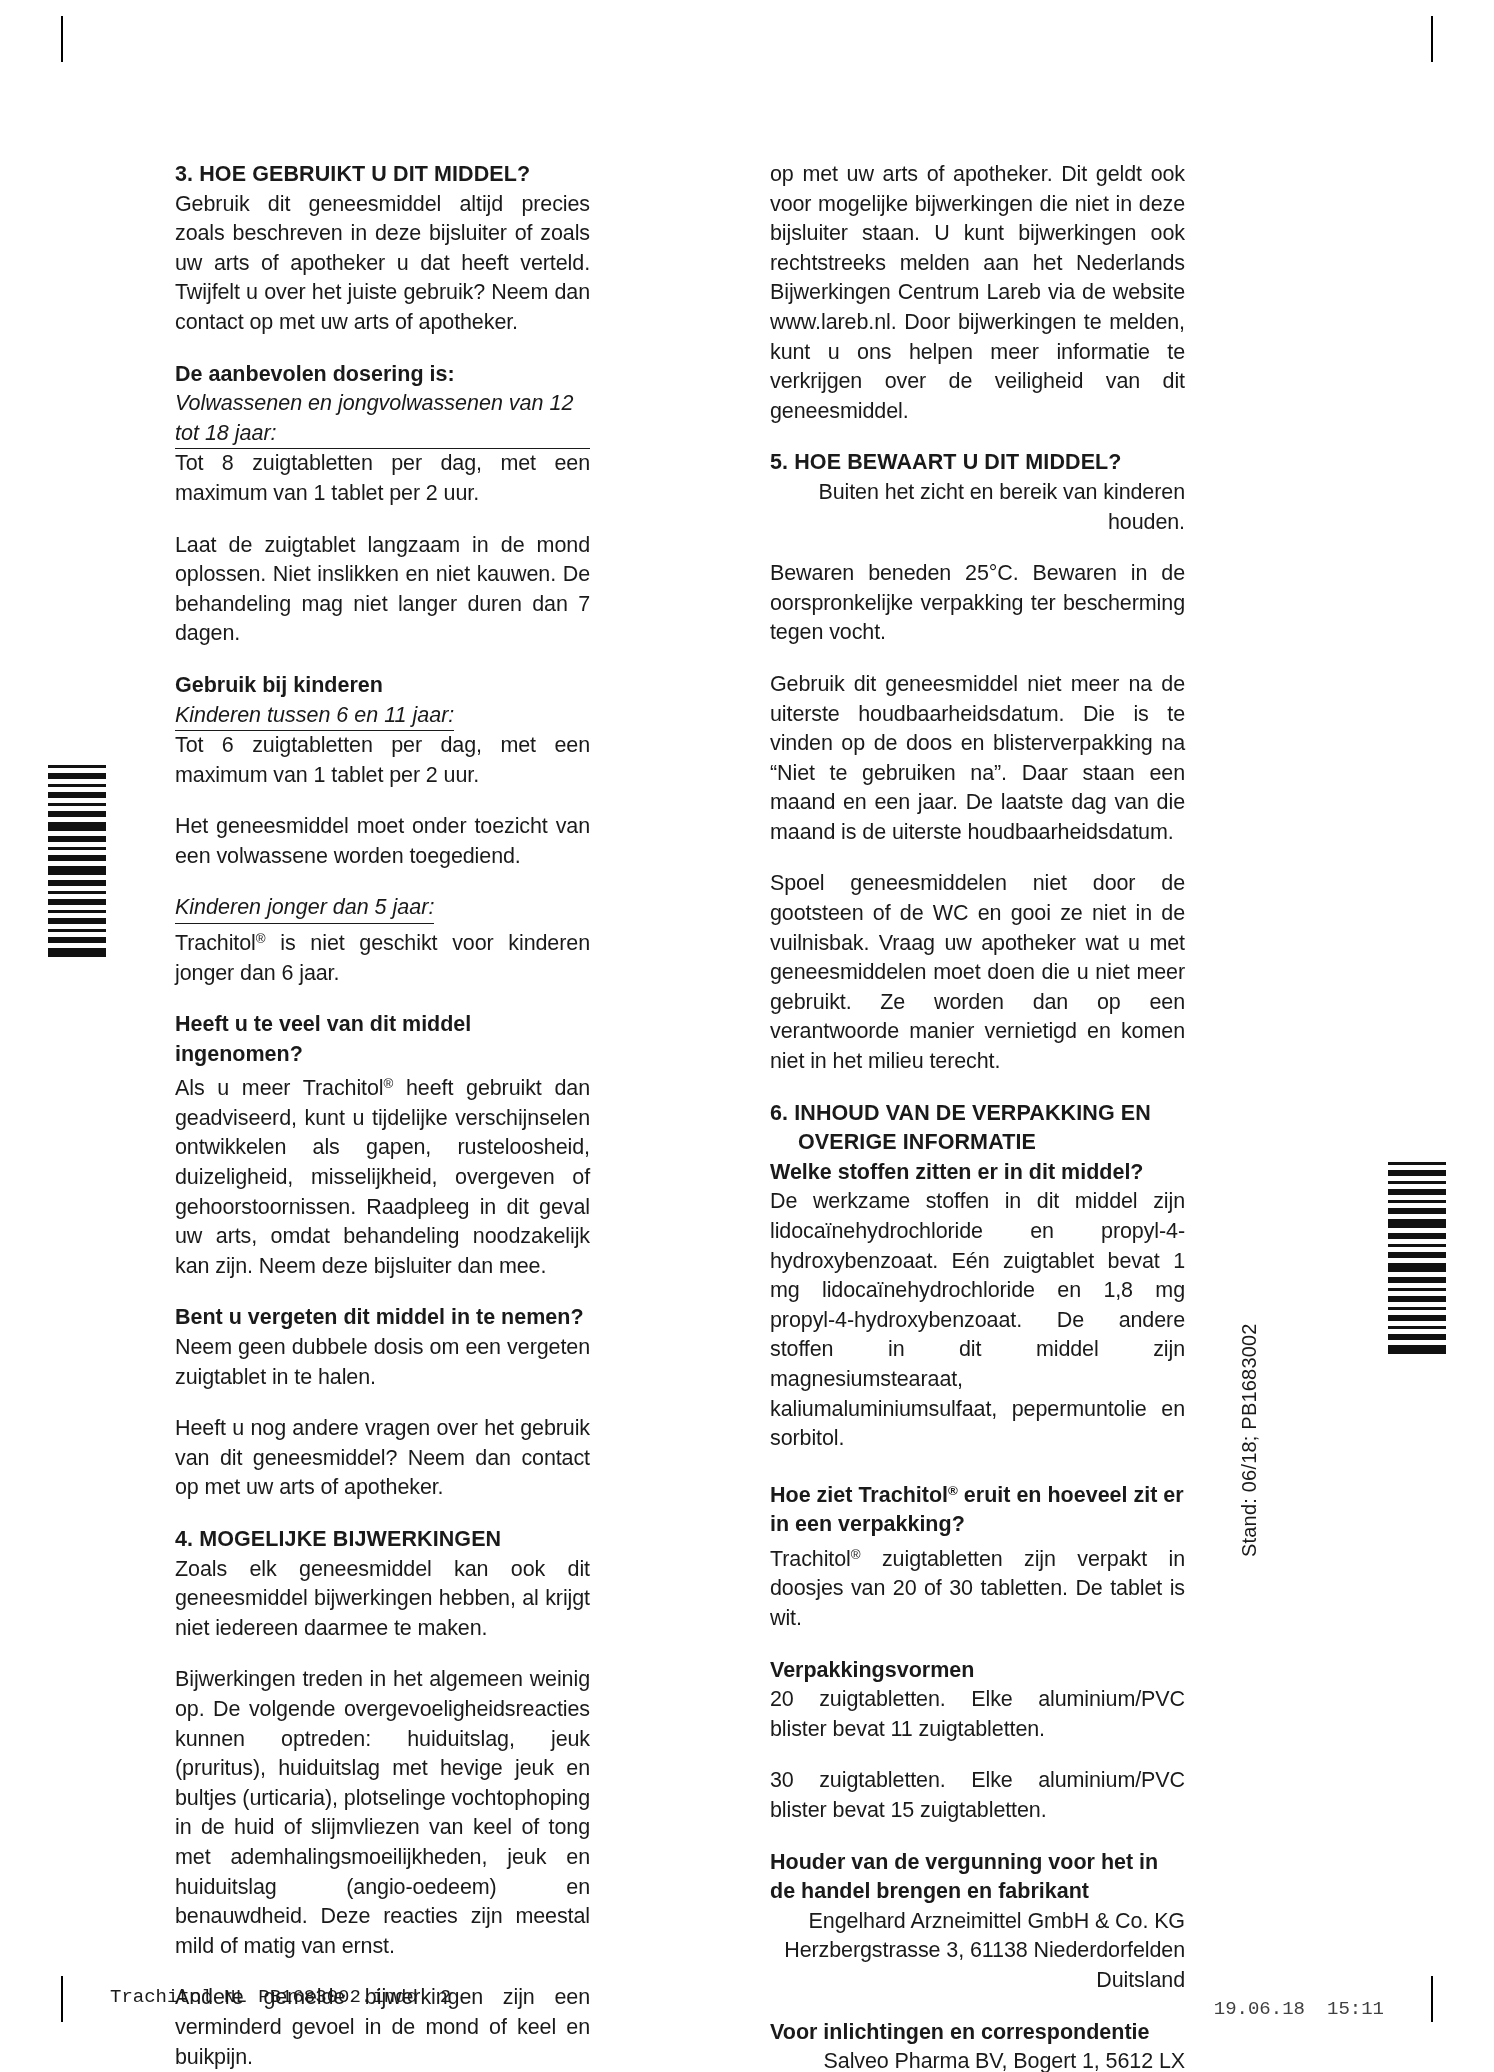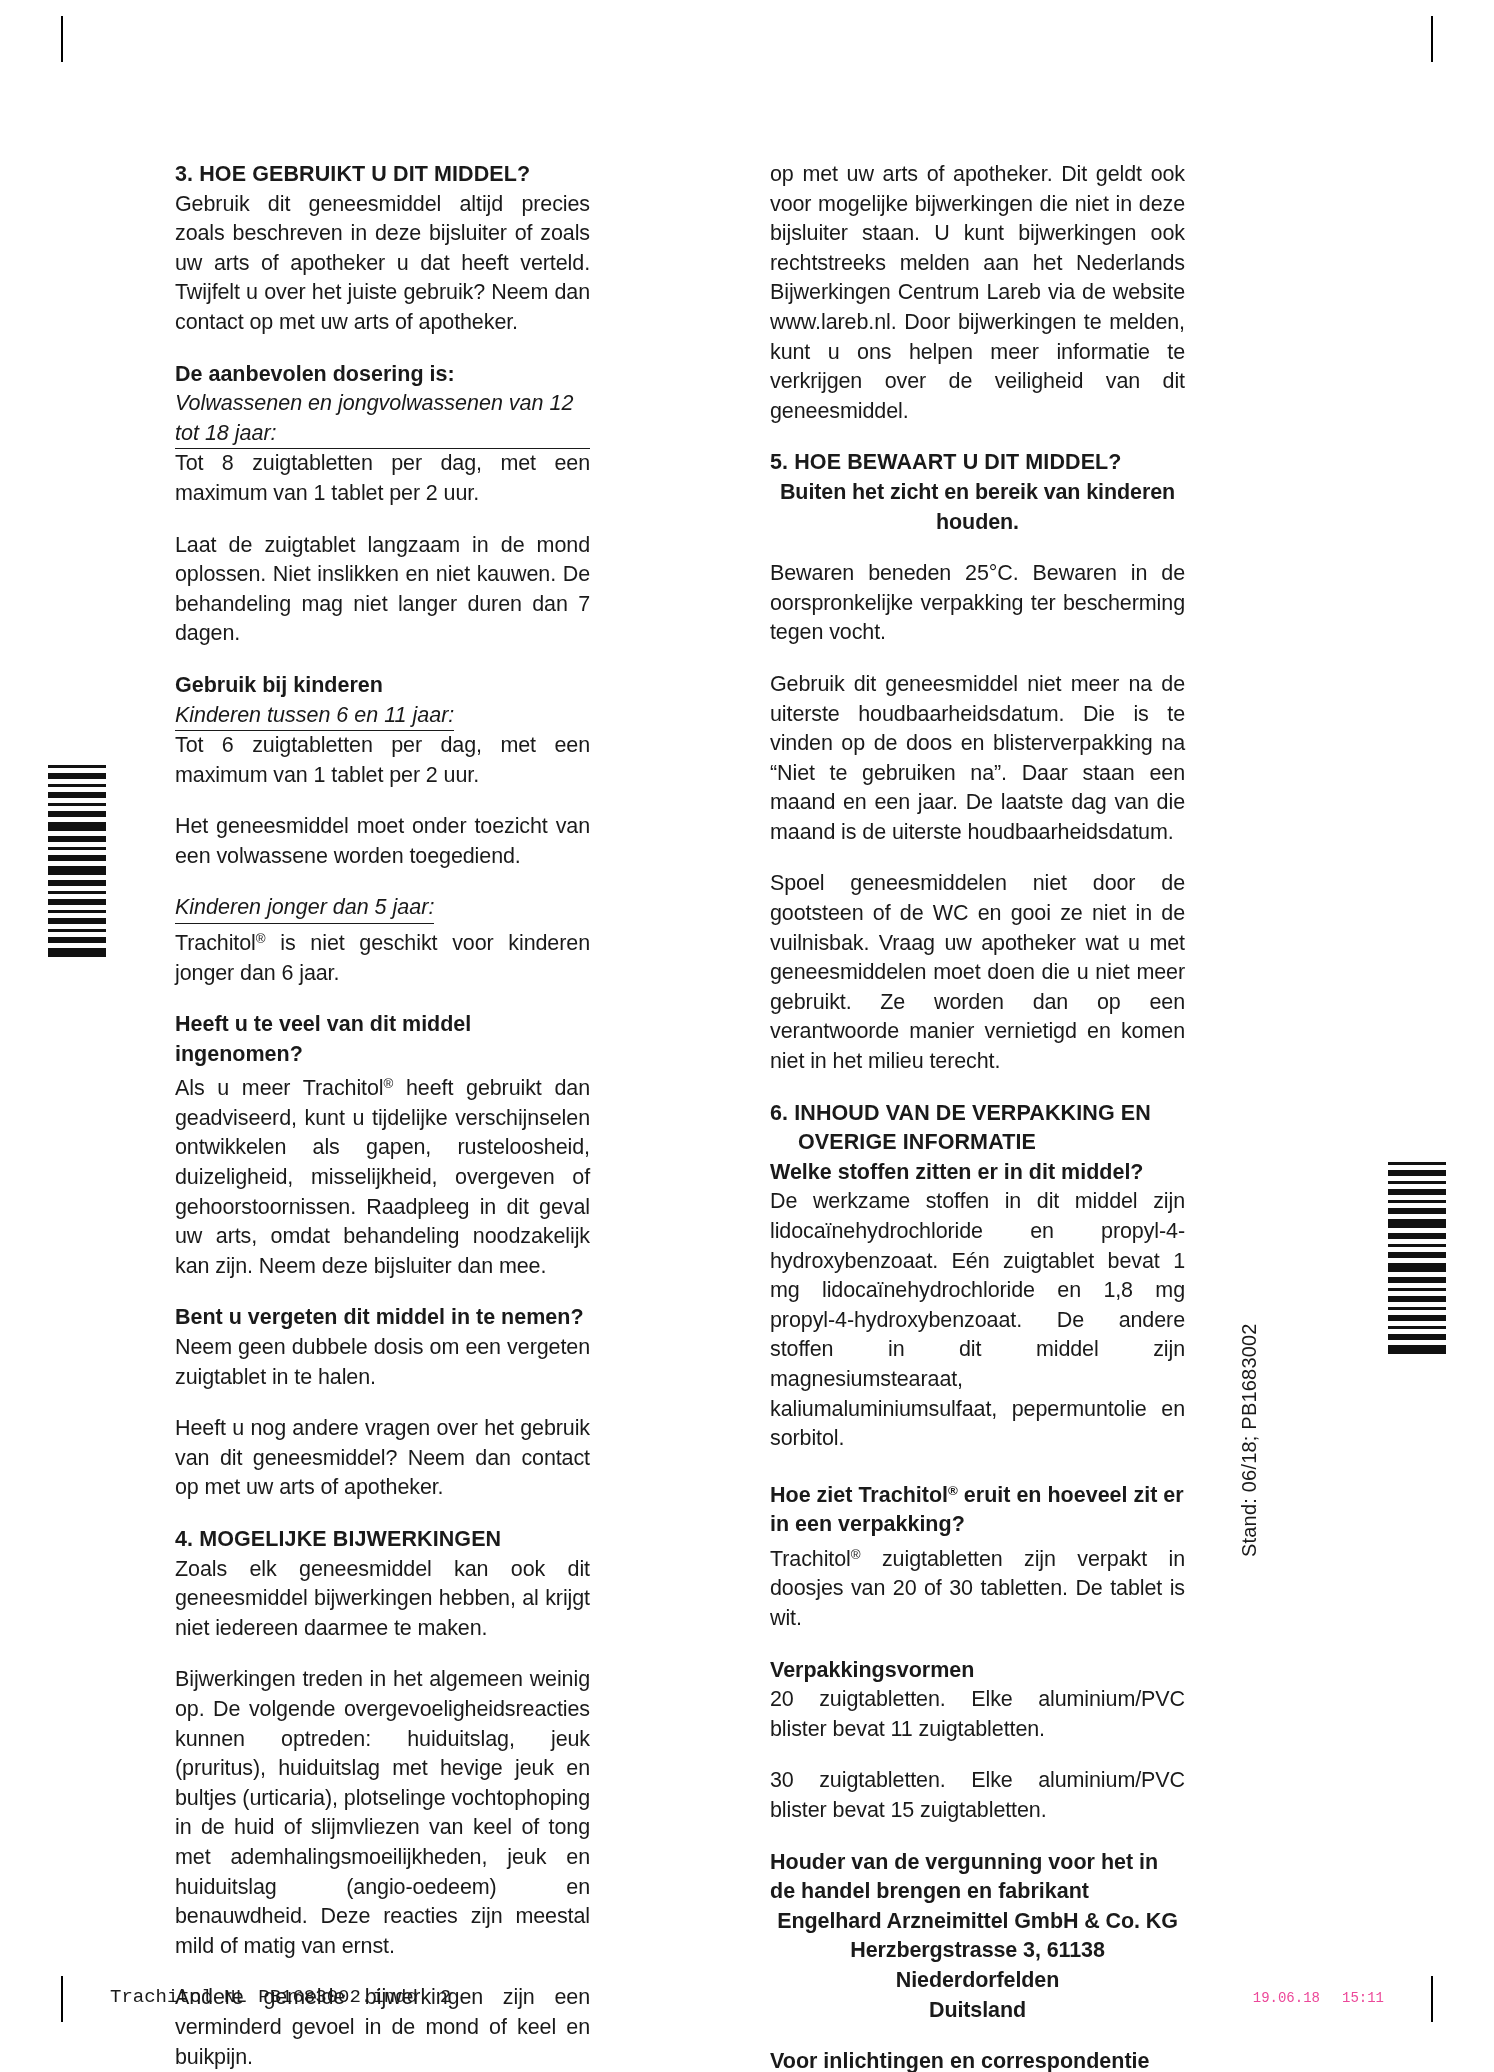--- a/index.html
+++ b/index.html
@@ -58,21 +58,21 @@
   .p {
     font-size: 21.5px;
     line-height: 29.6px;
     text-align: justify;
     text-justify: inter-word;
     margin: 0;
     letter-spacing: -0.1px;
     -webkit-hyphens: none;
     hyphens: none;
   }
-  .p.last-left { text-align: center; font-weight: bold; }
+  .p.last-left { text-align: right; }
 
   .h-section {
     font-size: 21.5px;
     line-height: 29.6px;
     font-weight: bold;
     margin: 0;
     letter-spacing: 0.1px;
   }
   .h-section.hang {
     padding-left: 28px;
@@ -128,23 +128,23 @@
     position: absolute;
     left: 110px;
     top: 0;
     font-size: 19px;
     color: #1a1a1a;
     white-space: nowrap;
   }
   #footer .f-right {
     position: absolute;
     right: 110px;
-    top: 4px;
-    font-size: 14px;
-    color: #ec4899;
+    top: 12px;
+    font-size: 19px;
+    color: #404040;
     white-space: nowrap;
   }
   .f-gap { display: inline-block; width: 22px; }
 </style>
 </head>
 <body>
 
 <div class="crop-mark crop-tl"></div>
 <div class="crop-mark crop-tr"></div>
 <div class="crop-mark crop-bl"></div>

